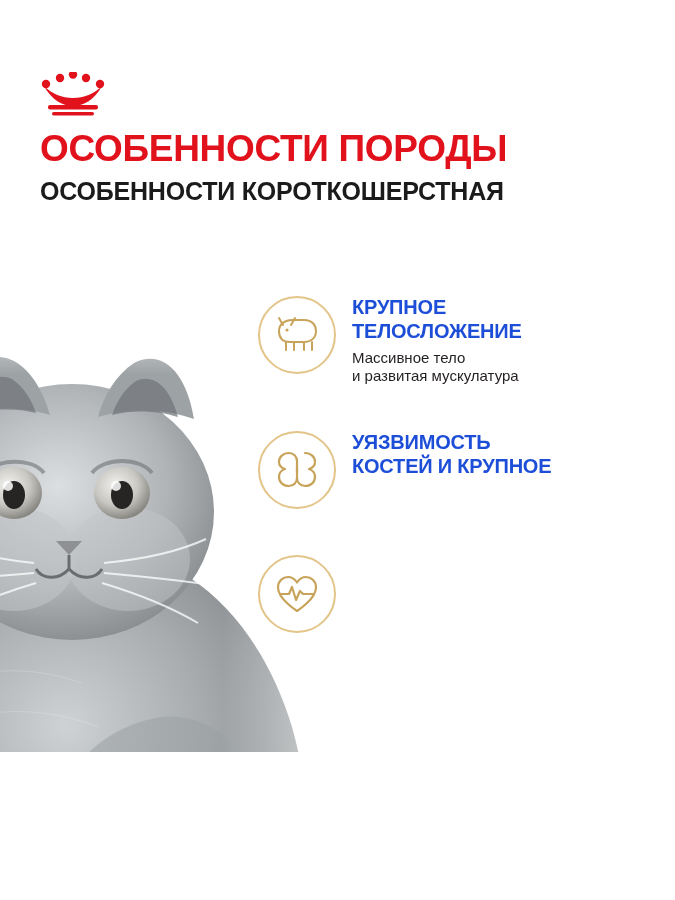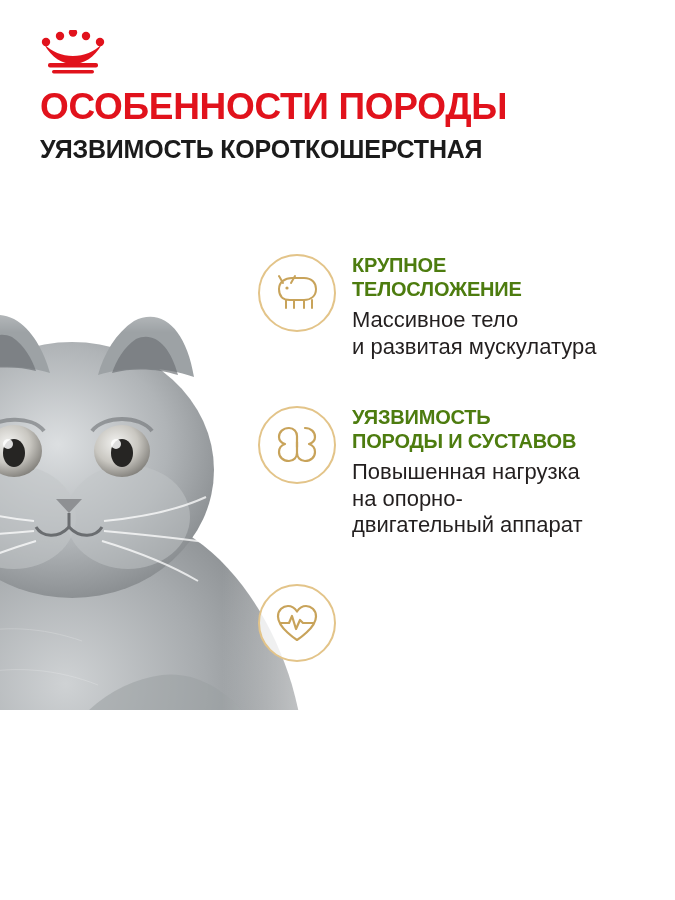--- a/index.html
+++ b/index.html
@@ -14,20 +14,21 @@
     overflow: hidden;
     position: relative;
   }
 
   .page {
     position: relative;
     width: 675px;
     height: 710px;
     background: #ffffff;
     overflow: hidden;
+    margin-top: 42px;
   }
 
   
   .header {
     position: absolute;
     top: 0; left: 0;
     width: 675px;
     padding: 30px 0 0 0;
     z-index: 5;
   }
@@ -94,31 +95,31 @@
     align-items: center;
     justify-content: center;
     margin-right: 16px;
     margin-top: 2px;
   }
   .feature-text {
     flex: 1 1 auto;
     padding-top: 2px;
   }
   .feature-title {
-    color: #4d7c0f;
+    color: #1d4ed8;
     font-size: 20px;
     font-weight: bold;
     line-height: 1.18;
     letter-spacing: -0.2px;
     margin: 0 0 6px 0;
     white-space: pre-line;
   }
   .feature-desc {
     color: #231f1f;
-    font-size: 22px;
+    font-size: 15px;
     line-height: 1.2;
     margin: 0;
     white-space: pre-line;
   }
 
   
   .watermark {
     position: absolute;
     left: 0;
     top: 424px;
@@ -233,21 +234,21 @@
           <circle cx="46" cy="6" r="4.2"></circle>
           <circle cx="60" cy="12" r="4.2"></circle>
           <path d="M 4 14 C 12 28 22 34 33 34 C 44 34 54 28 62 14 C 54 22 44 26 33 26 C 22 26 12 22 4 14 Z"></path>
           <rect x="8" y="33" width="50" height="4.6" rx="2"></rect>
           <rect x="12" y="40" width="42" height="3.4" rx="1.7"></rect>
         </g>
       </svg>
     </div>
     <div class="title-block">
       <h1 class="main-title">ОСОБЕННОСТИ ПОРОДЫ</h1>
-      <h2 class="sub-title">УЯЗВИМОСТЬ КОРОТКОШЕРСТНАЯ</h2>
+      <h2 class="sub-title">ОСОБЕННОСТИ КОРОТКОШЕРСТНАЯ</h2>
     </div>
   </div>
 
 
   <div class="features">
 
     <div class="feature">
       <div class="feature-icon">
         <svg width="46" height="40" viewBox="0 0 46 40" xmlns="http://www.w3.org/2000/svg" aria-hidden="true">
           <g fill="none" stroke="#c8a35a" stroke-width="2" stroke-linecap="round" stroke-linejoin="round">
@@ -275,24 +276,21 @@
         <svg width="44" height="42" viewBox="0 0 44 42" xmlns="http://www.w3.org/2000/svg" aria-hidden="true">
           <g fill="none" stroke="#c8a35a" stroke-width="2.2" stroke-linecap="round" stroke-linejoin="round">
             <path d="M 14 4 C 8 4 4 8 4 13 C 4 17 7 19 10 20 C 7 21 4 23 4 28 C 4 33 8 37 14 37 C 19 37 22 33 22 29 L 22 12 C 22 8 19 4 14 4 Z"></path>
             <path d="M 30 4 C 36 4 40 8 40 13 C 40 17 37 19 34 20 C 37 21 40 23 40 28 C 40 33 36 37 30 37 C 25 37 22 33 22 29"></path>
             <path d="M 22 18 L 22 23"></path>
           </g>
         </svg>
       </div>
       <div class="feature-text">
         <p class="feature-title">УЯЗВИМОСТЬ
-ПОРОДЫ И СУСТАВОВ</p>
-        <p class="feature-desc">Повышенная нагрузка
-на опорно-
-двигательный аппарат</p>
+КОСТЕЙ И КРУПНОЕ</p>
       </div>
     </div>
 
     <div class="feature">
       <div class="feature-icon">
         <svg width="48" height="42" viewBox="0 0 48 42" xmlns="http://www.w3.org/2000/svg" aria-hidden="true">
           <path d="M 24 38 C 24 38 5 26 5 14.5 C 5 8 10 4 15 4 C 19 4 22 6.5 24 9.5 C 26 6.5 29 4 33 4 C 38 4 43 8 43 14.5 C 43 26 24 38 24 38 Z" fill="none" stroke="#c8a35a" stroke-width="2.2" stroke-linejoin="round"></path>
           <path d="M 8 21 L 16 21 L 19 14 L 23 27 L 27 18 L 30 21 L 40 21" fill="none" stroke="#c8a35a" stroke-width="2.2" stroke-linecap="round" stroke-linejoin="round"></path>
         </svg>
       </div>

